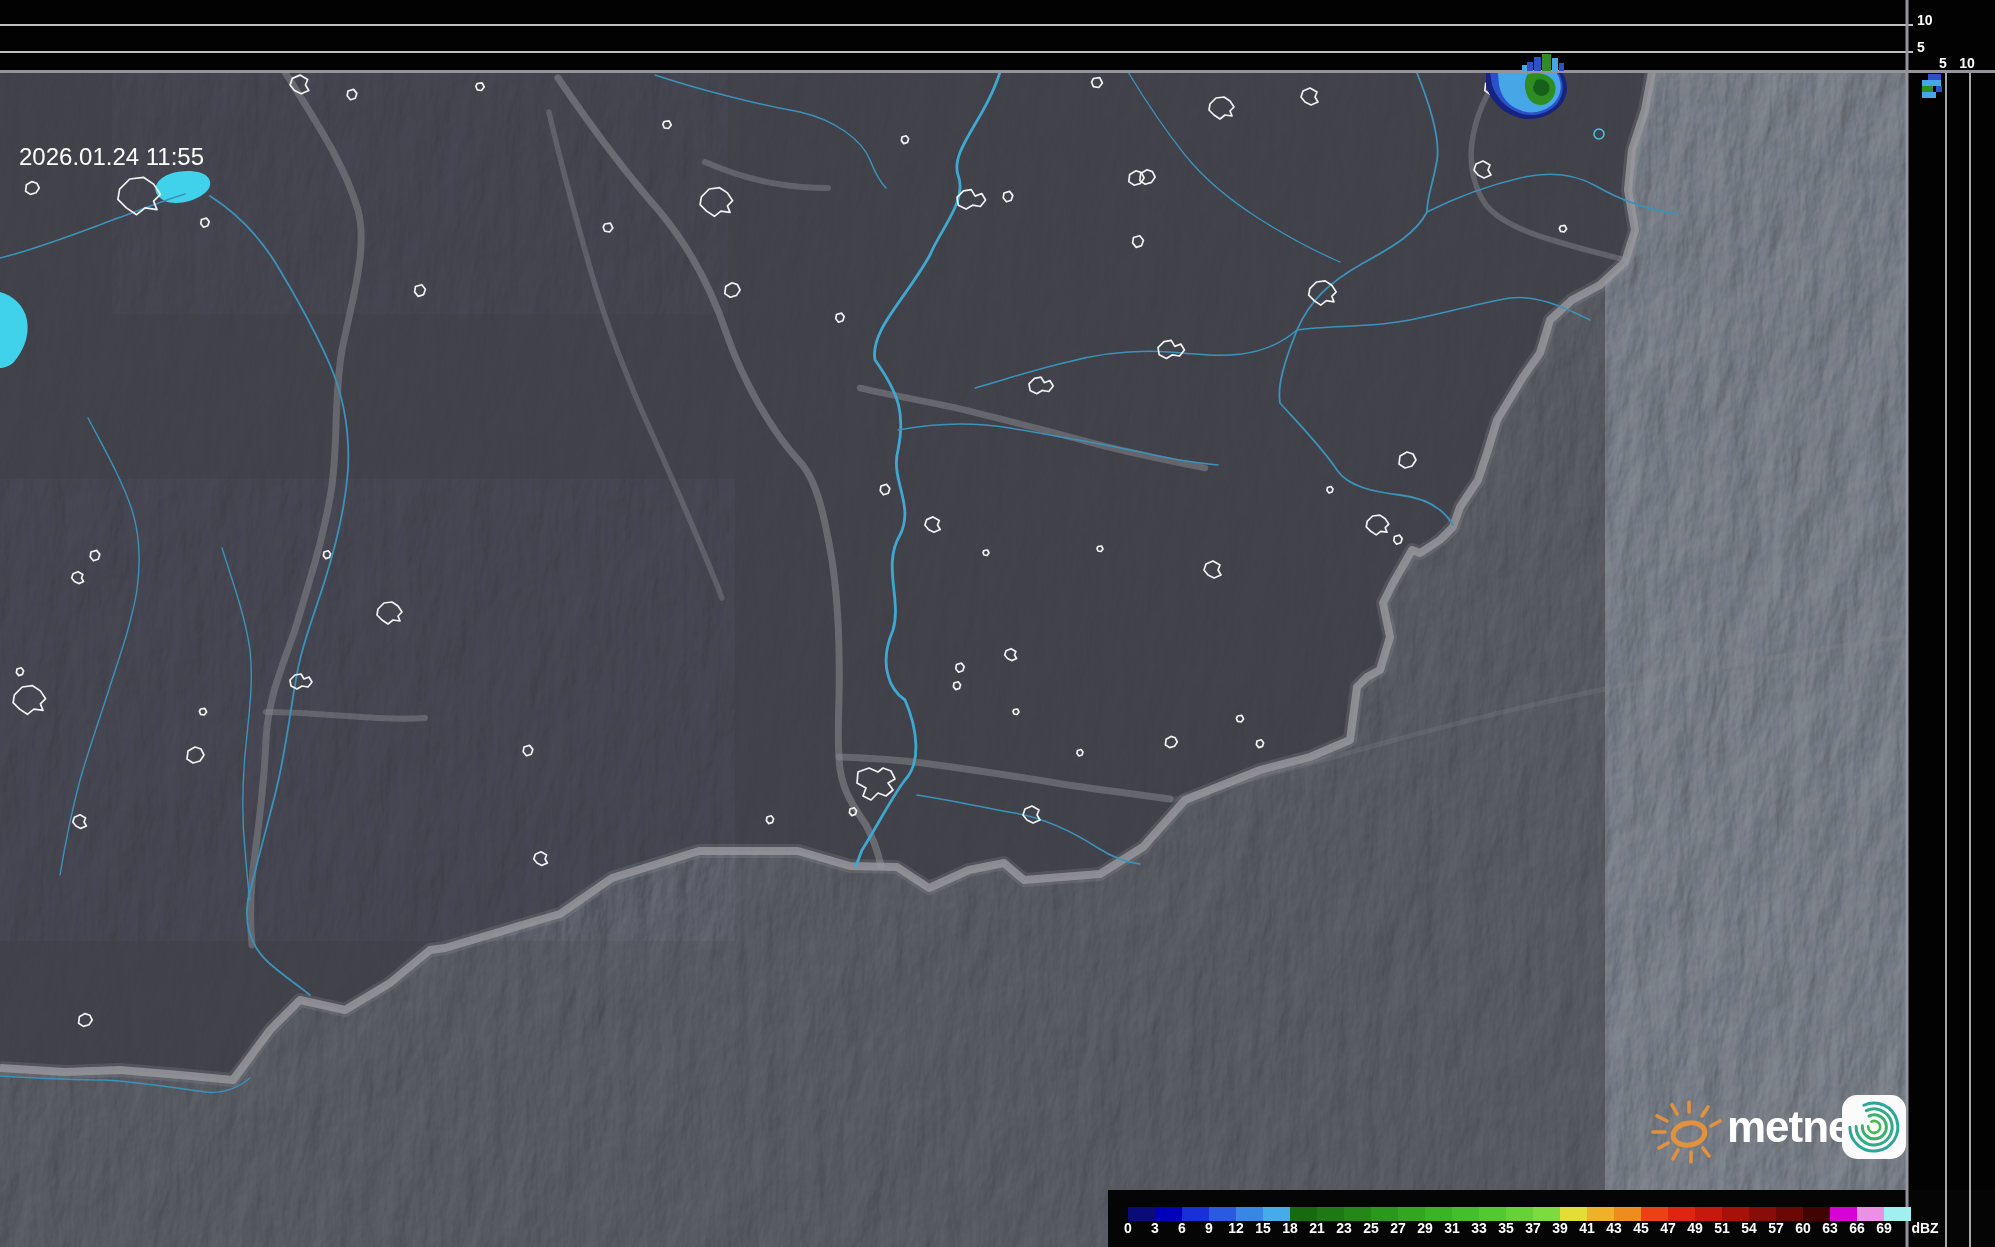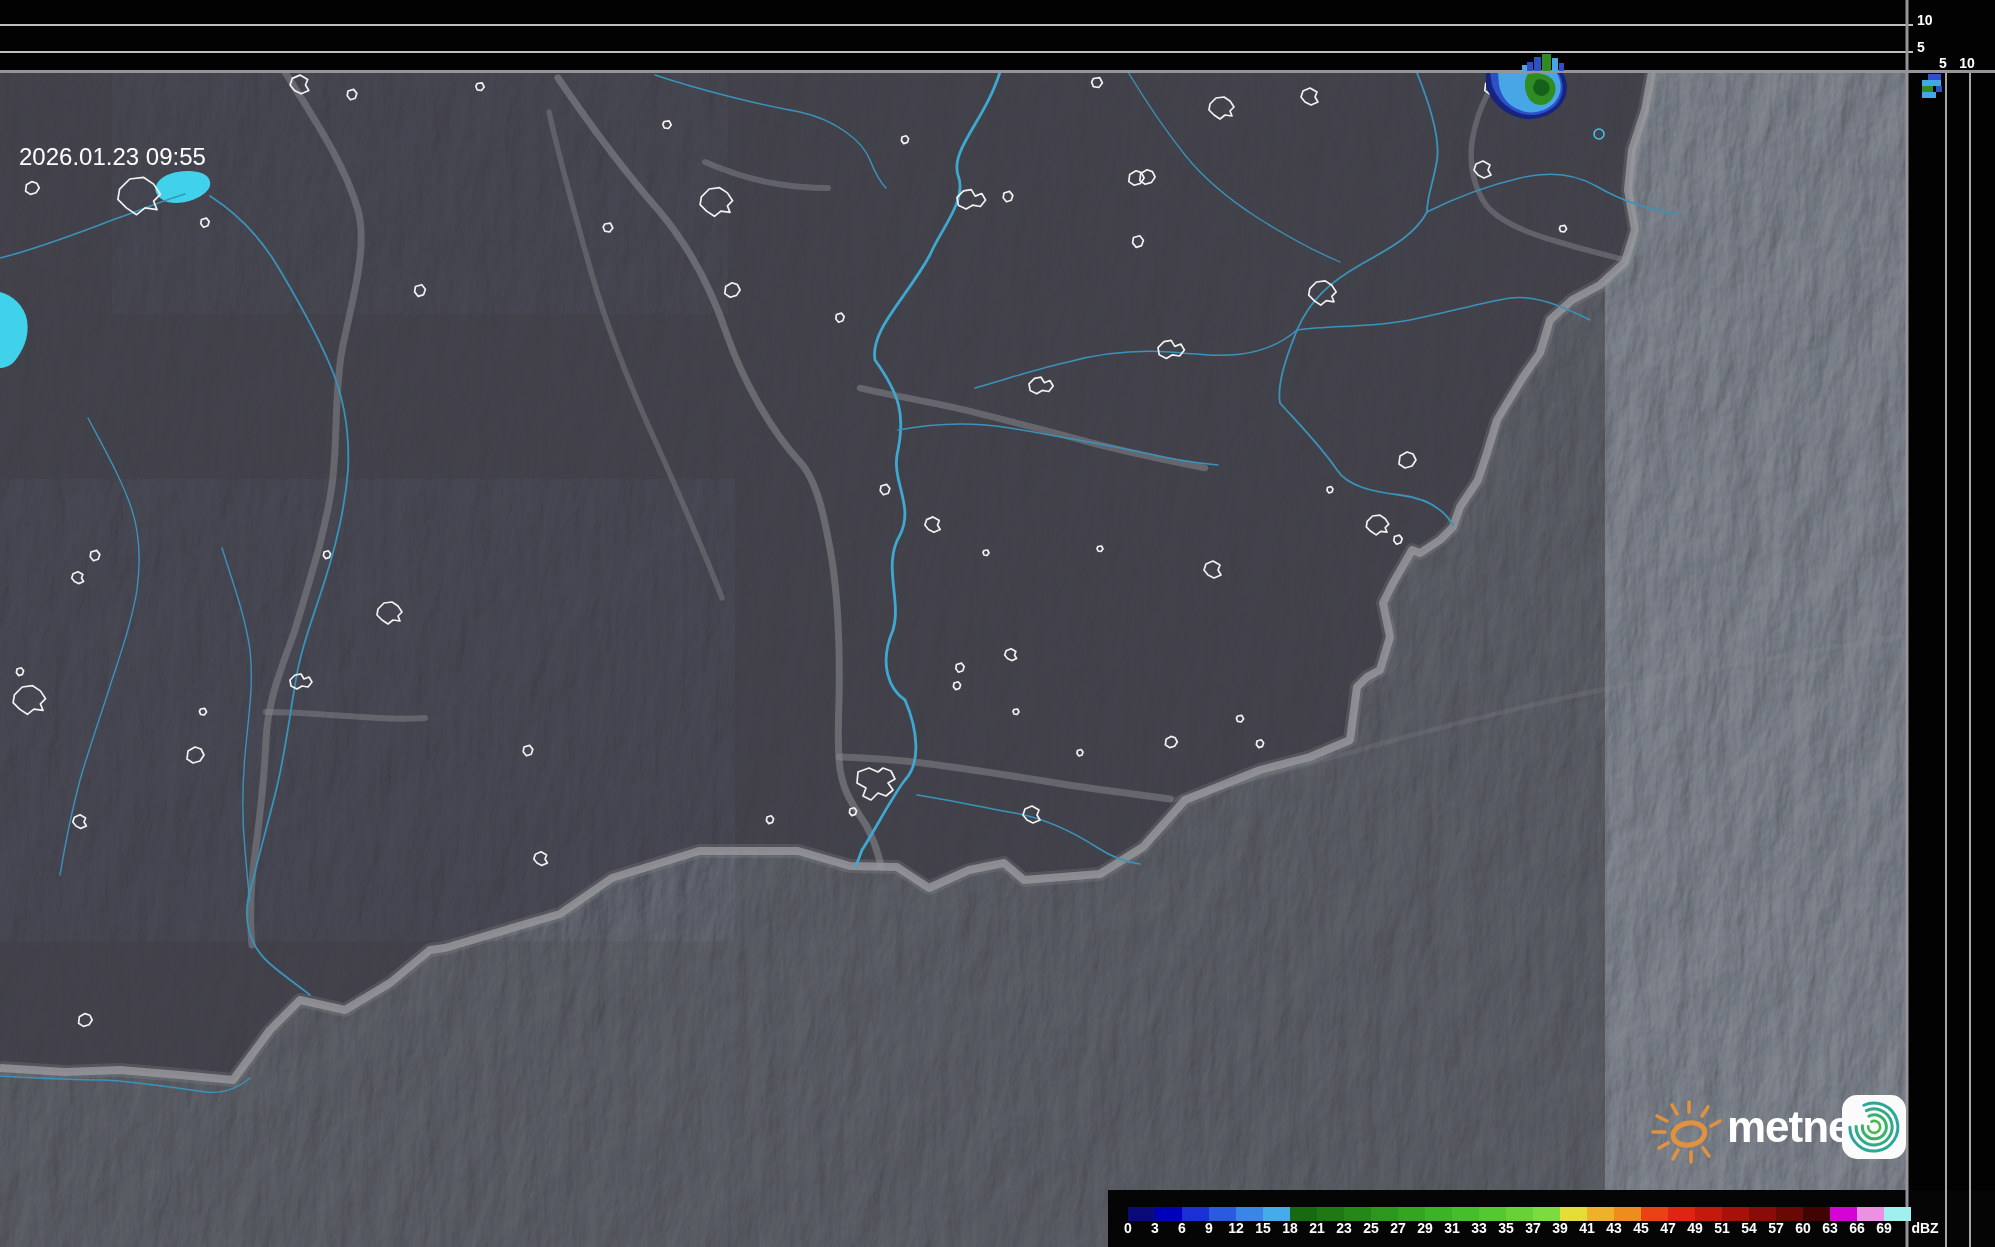--- a/index.html
+++ b/index.html
@@ -219,21 +219,21 @@
         <rect x="1830" y="1207" width="27" height="14" fill="#d603d6"></rect>
         <text x="1830" y="1233" fill="#fff" font-size="14" font-weight="bold" text-anchor="middle" font-family="&quot;Liberation Sans&quot;, sans-serif">63</text>
         <rect x="1857" y="1207" width="27" height="14" fill="#ec90e4"></rect>
         <text x="1857" y="1233" fill="#fff" font-size="14" font-weight="bold" text-anchor="middle" font-family="&quot;Liberation Sans&quot;, sans-serif">66</text>
         <rect x="1884" y="1207" width="27" height="14" fill="#9ff0ef"></rect>
         <text x="1884" y="1233" fill="#fff" font-size="14" font-weight="bold" text-anchor="middle" font-family="&quot;Liberation Sans&quot;, sans-serif">69</text>
         <text x="1925" y="1233" fill="#fff" font-size="14" font-weight="bold" text-anchor="middle" font-family="&quot;Liberation Sans&quot;, sans-serif">dBZ</text>
       </g>
   </svg>
 
-  <div id="stamp">2026.01.23 09:55</div>
+  <div id="stamp">2026.01.24 11:55</div>
 
   <div id="logo">
     <svg class="abs" style="left:0;top:0" width="82" height="84" viewBox="0 0 82 84">
       <g stroke="#e2923e" fill="none" stroke-linecap="round">
         <ellipse cx="44" cy="46" rx="16" ry="11" stroke-width="5" transform="rotate(-10 44 46)"></ellipse>
         <g stroke-width="3.6">
           <line x1="44" y1="24" x2="44" y2="14"></line>
           <line x1="57" y1="28" x2="63" y2="19"></line>
           <line x1="66" y1="38" x2="75" y2="33"></line>
           <line x1="58" y1="60" x2="64" y2="68"></line>

